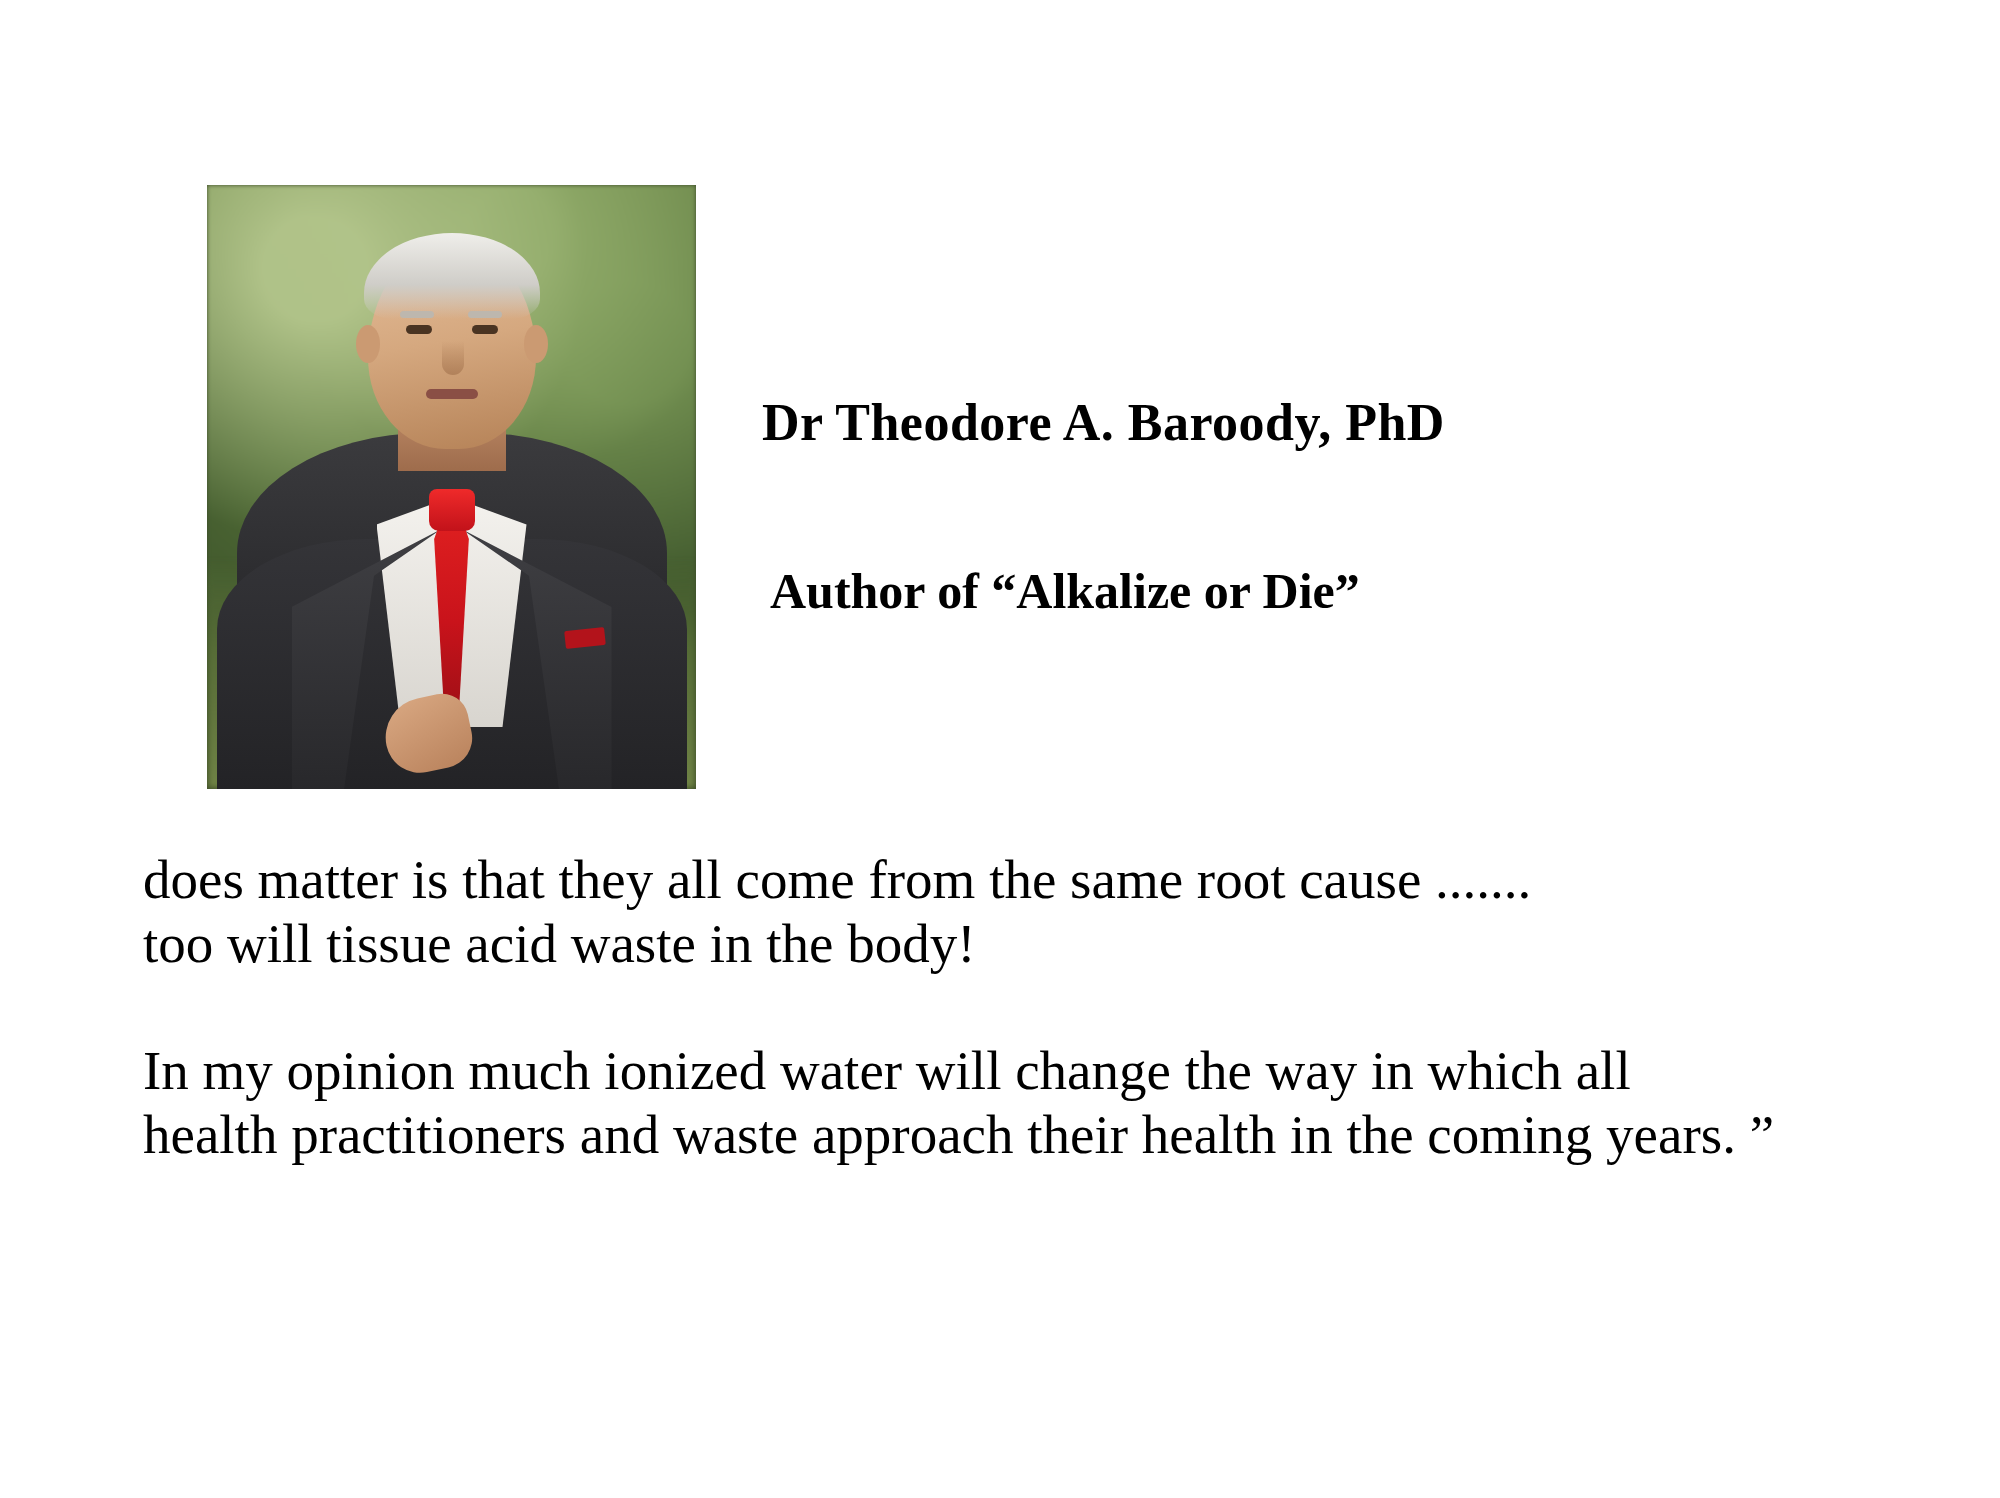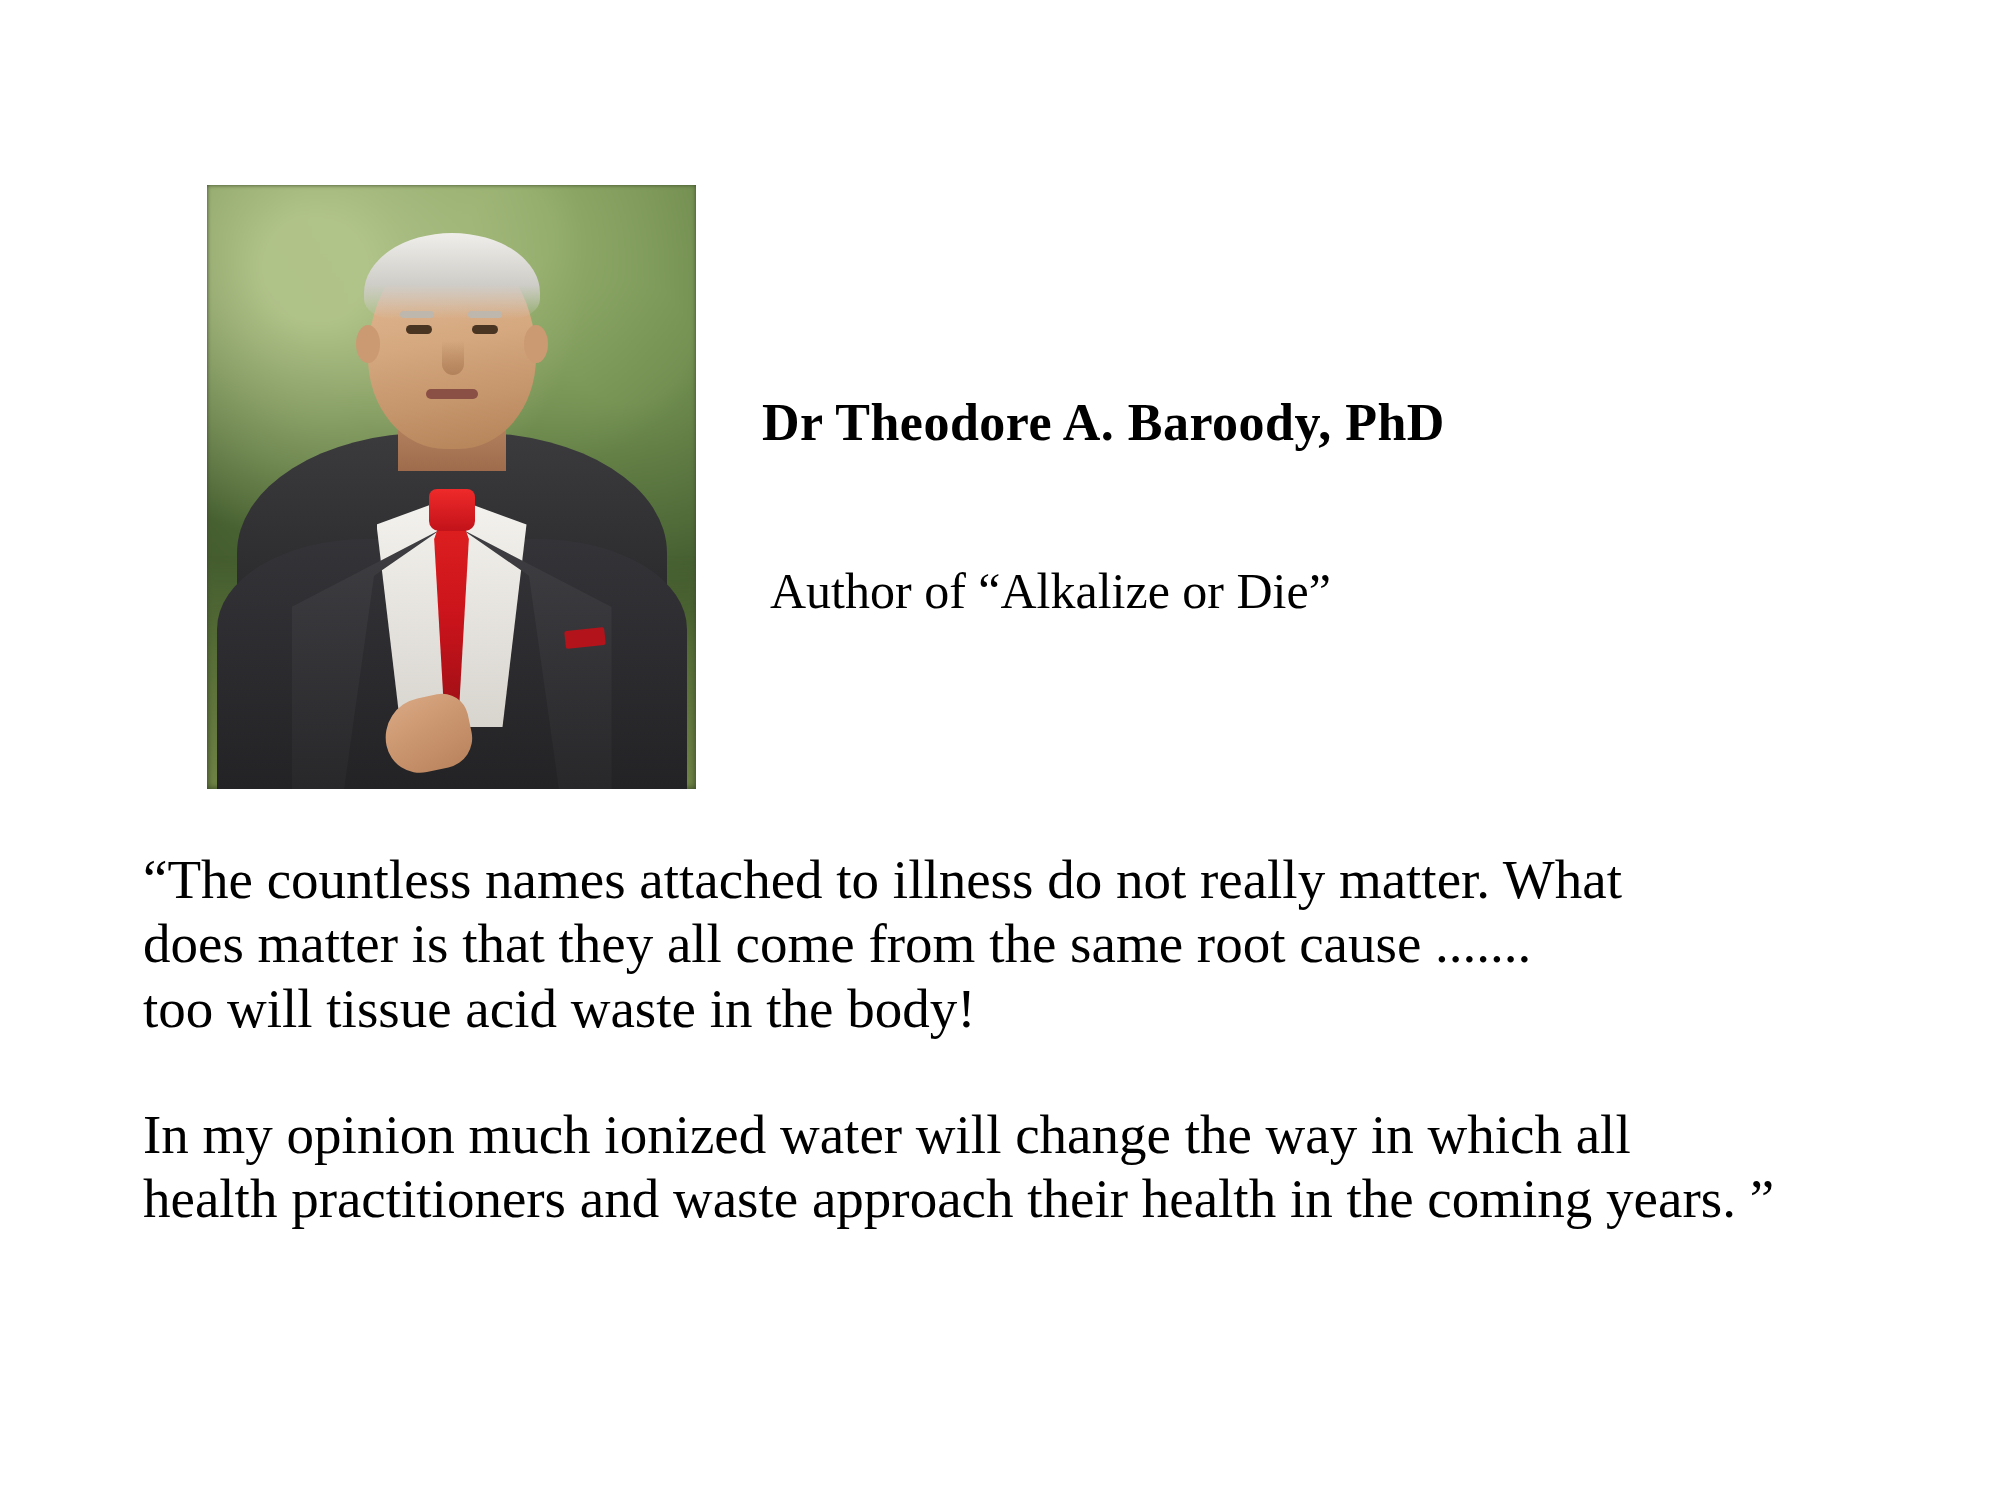--- a/index.html
+++ b/index.html
@@ -237,21 +237,21 @@
     font-size: 52px;
     font-weight: bold;
     letter-spacing: 0.5px;
     white-space: nowrap;
   }
   .subtitle {
     position: absolute;
     left: 770px;
     top: 562px;
     font-size: 50px;
-    font-weight: normal;
+    font-weight: bold;
     white-space: nowrap;
   }
 
   
   .quote {
     position: absolute;
     left: 143px;
     top: 848px;
     width: 1810px;
     font-size: 55px;
@@ -292,21 +292,20 @@
     <div class="p-eye-r"></div>
     <div class="p-nose"></div>
     <div class="p-mouth"></div>
   </div>
 
   <div class="name-heading">Dr Theodore A. Baroody, PhD</div>
 
   <div class="subtitle">Author of “Alkalize or Die”</div>
 
   <div class="quote">
-    <p>“The countless names attached to illness do not really matter. What</p>
     <p>does matter is that they all come from the same root cause .......</p>
     <p>too will tissue acid waste in the body!</p>
     <div class="gap"></div>
     <p>In my opinion much ionized water will change the way in which all</p>
     <p>health practitioners and waste approach their health in the coming years. ”</p>
   </div>
 
 </div>
 
 </body></html>

